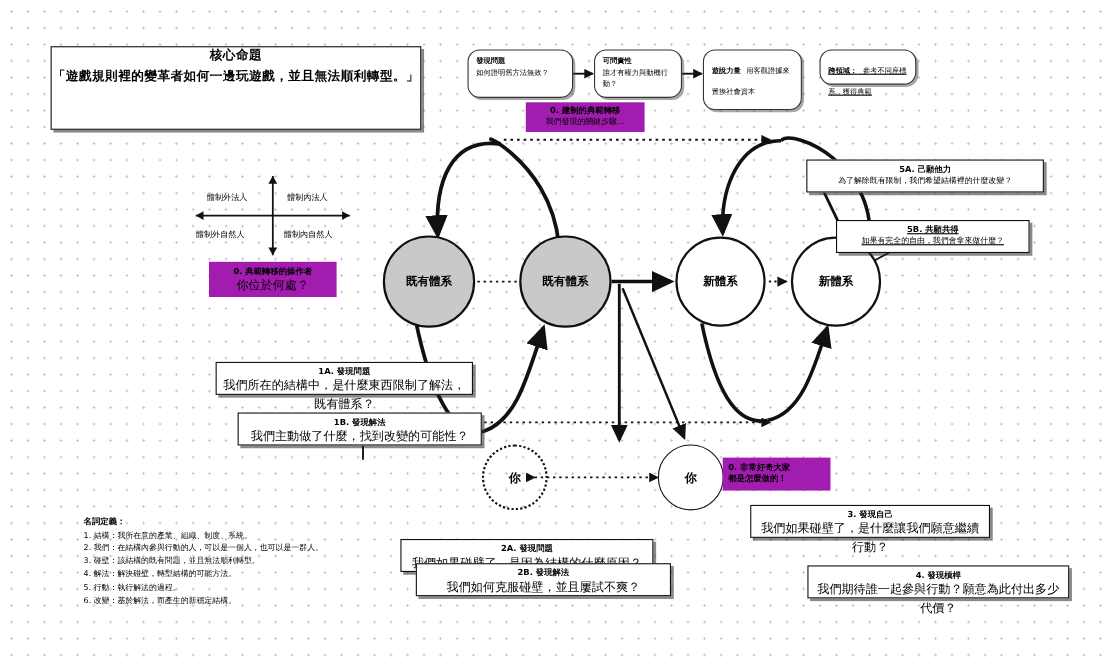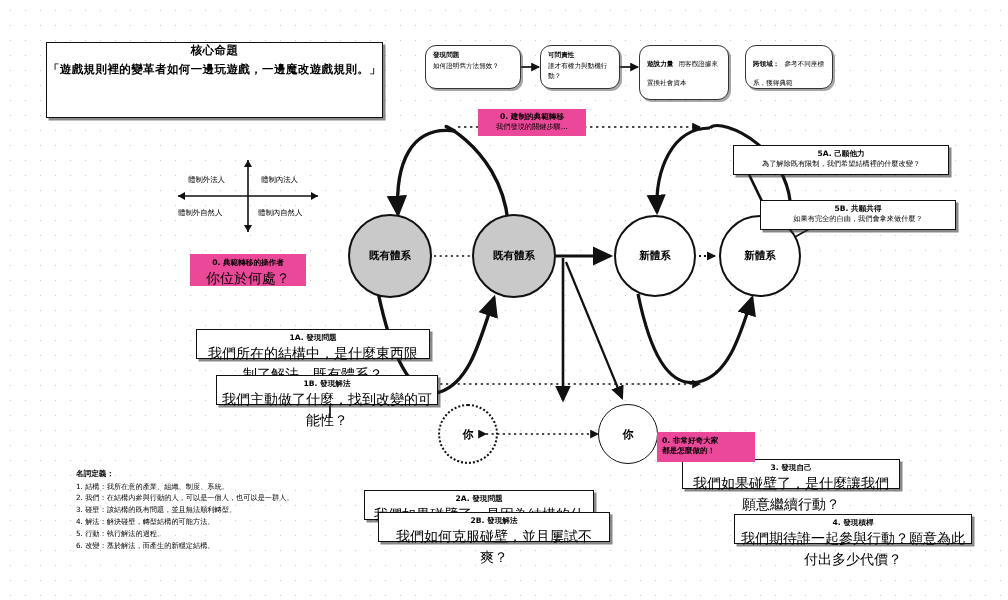--- a/index.html
+++ b/index.html
@@ -13,27 +13,27 @@
     color:#000;
     position:relative;
   }
   #canvas{position:absolute;left:0;top:0;width:1008px;height:600px;}
   .lyr{position:absolute;left:0;top:0;width:1008px;height:600px;pointer-events:none;}
 
   .box{position:absolute;background:#fff;border:1.6px solid #111;box-sizing:border-box;
        box-shadow:2.5px 2.5px 0 rgba(40,40,40,.55);}
   .rbox{position:absolute;background:#fff;border:1.4px solid #333;border-radius:11px;box-sizing:border-box;
         box-shadow:2px 2px 0 rgba(60,60,60,.45);}
-  .hl{position:absolute;background:#ec4899;box-sizing:border-box;margin-top:16px;}
+  .hl{position:absolute;background:#a21caf;box-sizing:border-box;}
 
   .title-main{font-weight:bold;font-size:11.5px;text-align:center;letter-spacing:.4px;}
   .title-sub{font-weight:bold;font-size:11.5px;text-align:center;letter-spacing:.4px;margin-top:4px;}
 
   .cap{font-weight:bold;font-size:7.6px;text-align:center;line-height:1.35;}
-  .bdy{font-size:14px;text-align:center;line-height:1.5;}
+  .bdy{font-size:11px;text-align:center;line-height:1.5;}
   .bdyL{font-size:7.2px;text-align:left;line-height:1.65;}
 
   .rb-t{font-weight:bold;font-size:6.6px;line-height:1.45;}
   .rb-b{font-size:6.6px;line-height:1.55;}
 
   .circ{position:absolute;border-radius:50%;display:flex;align-items:center;justify-content:center;
         font-weight:bold;font-size:10.5px;box-sizing:border-box;}
   .c-old{background:#c9c9c9;border:2.1px solid #111;}
   .c-new{background:#fff;border:2.1px solid #111;}
   .c-you{background:#fff;border:1.8px solid #111;font-size:11px;}
@@ -95,36 +95,36 @@
 
   <line x1="330" y1="384" x2="700" y2="384" stroke="#111" stroke-width="1.7" stroke-dasharray="2.2 3.6" marker-end="url(#ahd)"></line>
   <line x1="330" y1="384" x2="330" y2="418" stroke="#111" stroke-width="1.7"></line>
 
   <line x1="770" y1="218" x2="742" y2="160" stroke="#111" stroke-width="2.6"></line>
   <line x1="793" y1="238" x2="822" y2="222" stroke="#111" stroke-width="1.6"></line>
 </svg>
 
 <div class="box" style="left:46px;top:42px;width:337px;height:76px;display:flex;flex-direction:column;align-items:center;justify-content:flex-start;">
   <div class="title-main">核心命題</div>
-  <div class="title-sub">「遊戲規則裡的變革者如何一邊玩遊戲，一邊魔改遊戲規則。」</div>
+  <div class="title-sub">「遊戲規則裡的變革者如何一邊玩遊戲，並且無法順利轉型。」</div>
 </div>
 
 <div class="rbox" style="left:425px;top:45px;width:96px;height:44px;padding:5px 7px;">
   <div class="rb-t">發現問題</div>
   <div class="rb-b">如何證明舊方法無效？</div>
 </div>
 <div class="rbox" style="left:540px;top:45px;width:80px;height:44px;padding:5px 7px;">
   <div class="rb-t">可問責性</div>
   <div class="rb-b">誰才有權力與動機行動？</div>
 </div>
 <div class="rbox" style="left:639px;top:45px;width:90px;height:55px;padding:5px 7px;">
   <div class="rb-t" style="display:inline;">遊說力量</div>
   <span class="rb-b">用客觀證據來置換社會資本</span>
 </div>
-<div class="rbox" style="left:745px;top:45px;width:88px;height:44px;padding:5px 7px;">
+<div class="rbox" style="left:745px;top:45px;width:88px;height:32px;padding:5px 7px;text-decoration:underline;">
   <span class="rb-t">跨領域：</span>
   <span class="rb-b">參考不同座標系，獲得典範</span>
 </div>
 
 <div class="hl" style="left:478px;top:93px;width:108px;height:27px;padding:3px 4px;">
   <div class="cap">0. 建制的典範轉移</div>
   <div class="bdy" style="font-size:7.2px;">我們發現的關鍵步驟…</div>
 </div>
 
 <div class="quad-lbl" style="left:188px;top:175px;">體制外法人</div>
@@ -185,21 +185,21 @@
 <div class="box" style="left:690px;top:514px;width:238px;height:30px;padding:3px 5px;margin-left:44px;">
   <div class="cap">4. 發現槓桿</div>
   <div class="bdy">我們期待誰一起參與行動？願意為此付出多少代價？</div>
 </div>
 
 <div class="box" style="left:733px;top:145px;width:216px;height:30px;padding:3px 5px;">
   <div class="cap">5A. 己願他力</div>
   <div class="bdy" style="font-size:7.2px;">為了解除既有限制，我們希望結構裡的什麼改變？</div>
 </div>
 
-<div class="box" style="left:760px;top:200px;width:196px;height:30px;padding:3px 5px;">
+<div class="box" style="left:760px;top:200px;width:176px;height:30px;padding:3px 5px;text-decoration:underline;">
   <div class="cap">5B. 共願共得</div>
   <div class="bdy" style="font-size:7.2px;text-align:center;">如果有完全的自由，我們會拿來做什麼？</div>
 </div>
 
 <div class="hl" style="left:657px;top:416px;width:98px;height:30px;padding:4px 5px;">
   <div class="cap" style="text-align:left;">0. 非常好奇大家</div>
   <div class="cap" style="text-align:left;">都是怎麼做的！</div>
 </div>
 
 <div style="position:absolute;left:76px;top:468px;width:300px;">

